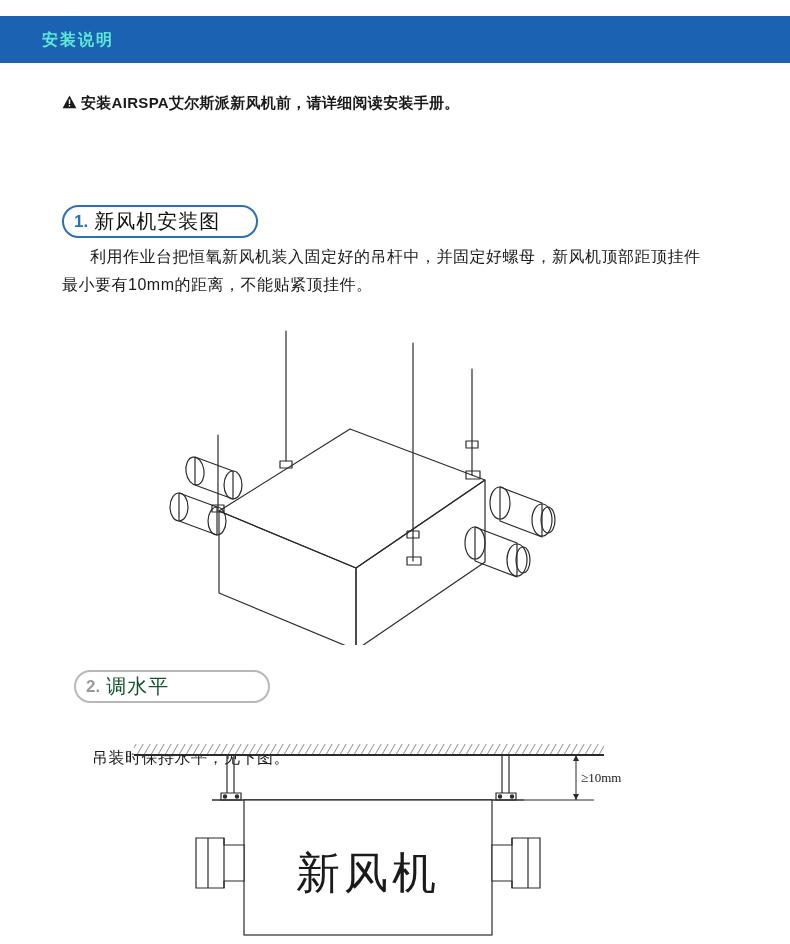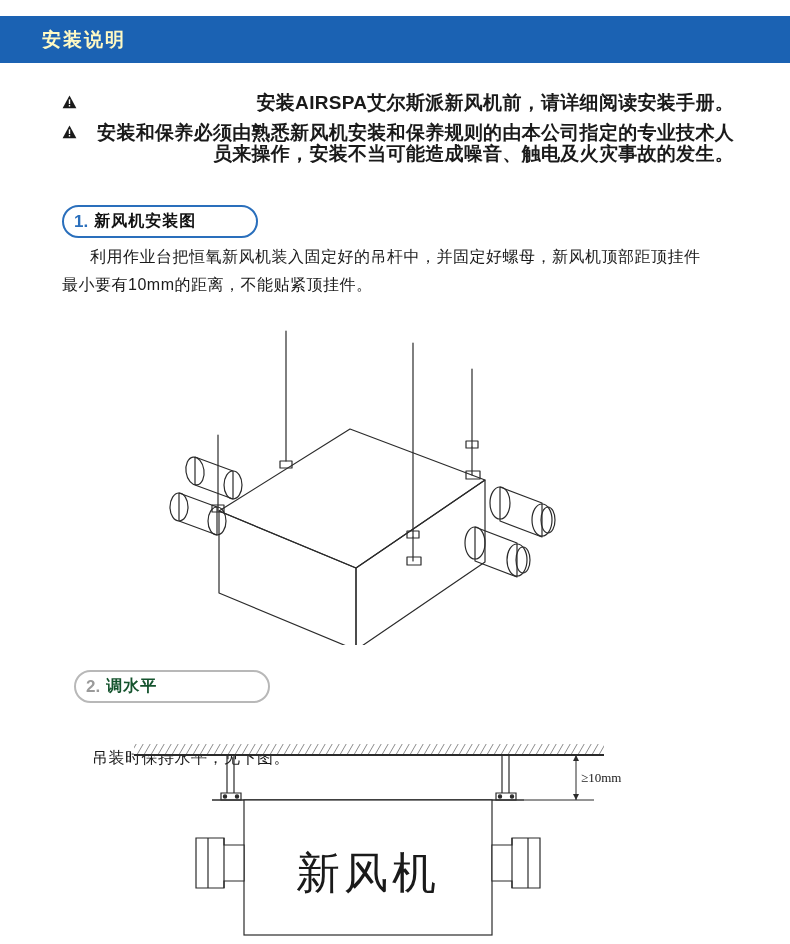--- a/index.html
+++ b/index.html
@@ -26,43 +26,42 @@
     background: #1b62b3;
     display: flex;
     align-items: center;
   }
   .header-accent {
     width: 42px;
     height: 47px;
     background: #1b62b3;
   }
   .header-title {
-    font-size: 19px;
+    font-size: 16px;
     font-weight: bold;
-    color: #fef9c3;
+    color: #5eead4;
     letter-spacing: 2px;
     line-height: 47px;
   }
 
   
   .notes {
     position: absolute;
     left: 62px;
     top: 92px;
     width: 672px;
   }
   .note {
     display: flex;
     align-items: flex-start;
     margin-bottom: 9px;
-    font-size: 19px;
+    font-size: 15px;
     font-weight: bold;
     line-height: 21px;
     letter-spacing: 0.3px;
-    text-align: right;
   }
   .warn-icon {
     flex: 0 0 auto;
     width: 15px;
     height: 14px;
     margin-top: 3px;
     margin-right: 4px;
     position: relative;
   }
   .warn-icon svg { display: block; }
@@ -82,22 +81,22 @@
     box-sizing: border-box;
     background: #fff;
   }
   .section-num {
     font-size: 17px;
     font-weight: bold;
     color: #2a6fbc;
     margin-right: 6px;
   }
   .section-label {
-    font-size: 16px;
-    font-weight: bold;
+    font-size: 20px;
+    font-weight: normal;
     color: #111;
     letter-spacing: 1px;
   }
   #sec1 {
     left: 62px;
     top: 205px;
     width: 196px;
   }
   #sec2 {
     left: 74px;
@@ -150,30 +149,20 @@
     <span class="warn-icon">
       <svg width="15" height="14" viewBox="0 0 15 14">
         <path d="M7.5 0.5 L14.4 13.2 L0.6 13.2 Z" fill="#1a1a1a"></path>
         <rect x="6.8" y="4.4" width="1.4" height="4.6" fill="#ffffff"></rect>
         <rect x="6.8" y="10.0" width="1.4" height="1.5" fill="#ffffff"></rect>
       </svg>
     </span>
     <span class="note-text">安装AIRSPA艾尔斯派新风机前，请详细阅读安装手册。</span>
   </div>
 
-  <div class="note">
-    <span class="warn-icon">
-      <svg width="15" height="14" viewBox="0 0 15 14">
-        <path d="M7.5 0.5 L14.4 13.2 L0.6 13.2 Z" fill="#1a1a1a"></path>
-        <rect x="6.8" y="4.4" width="1.4" height="4.6" fill="#ffffff"></rect>
-        <rect x="6.8" y="10.0" width="1.4" height="1.5" fill="#ffffff"></rect>
-      </svg>
-    </span>
-    <span class="note-text">安装和保养必须由熟悉新风机安装和保养规则的由本公司指定的专业技术人员来操作，安装不当可能造成噪音、触电及火灾事故的发生。</span>
-  </div>
 
 
 </div>
 
 <div class="section-head" id="sec1">
   <span class="section-num">1.</span>
   <span class="section-label">新风机安装图</span>
 </div>
 
 <div class="para" id="para1">利用作业台把恒氧新风机装入固定好的吊杆中，并固定好螺母，新风机顶部距顶挂件最小要有10mm的距离，不能贴紧顶挂件。</div>

